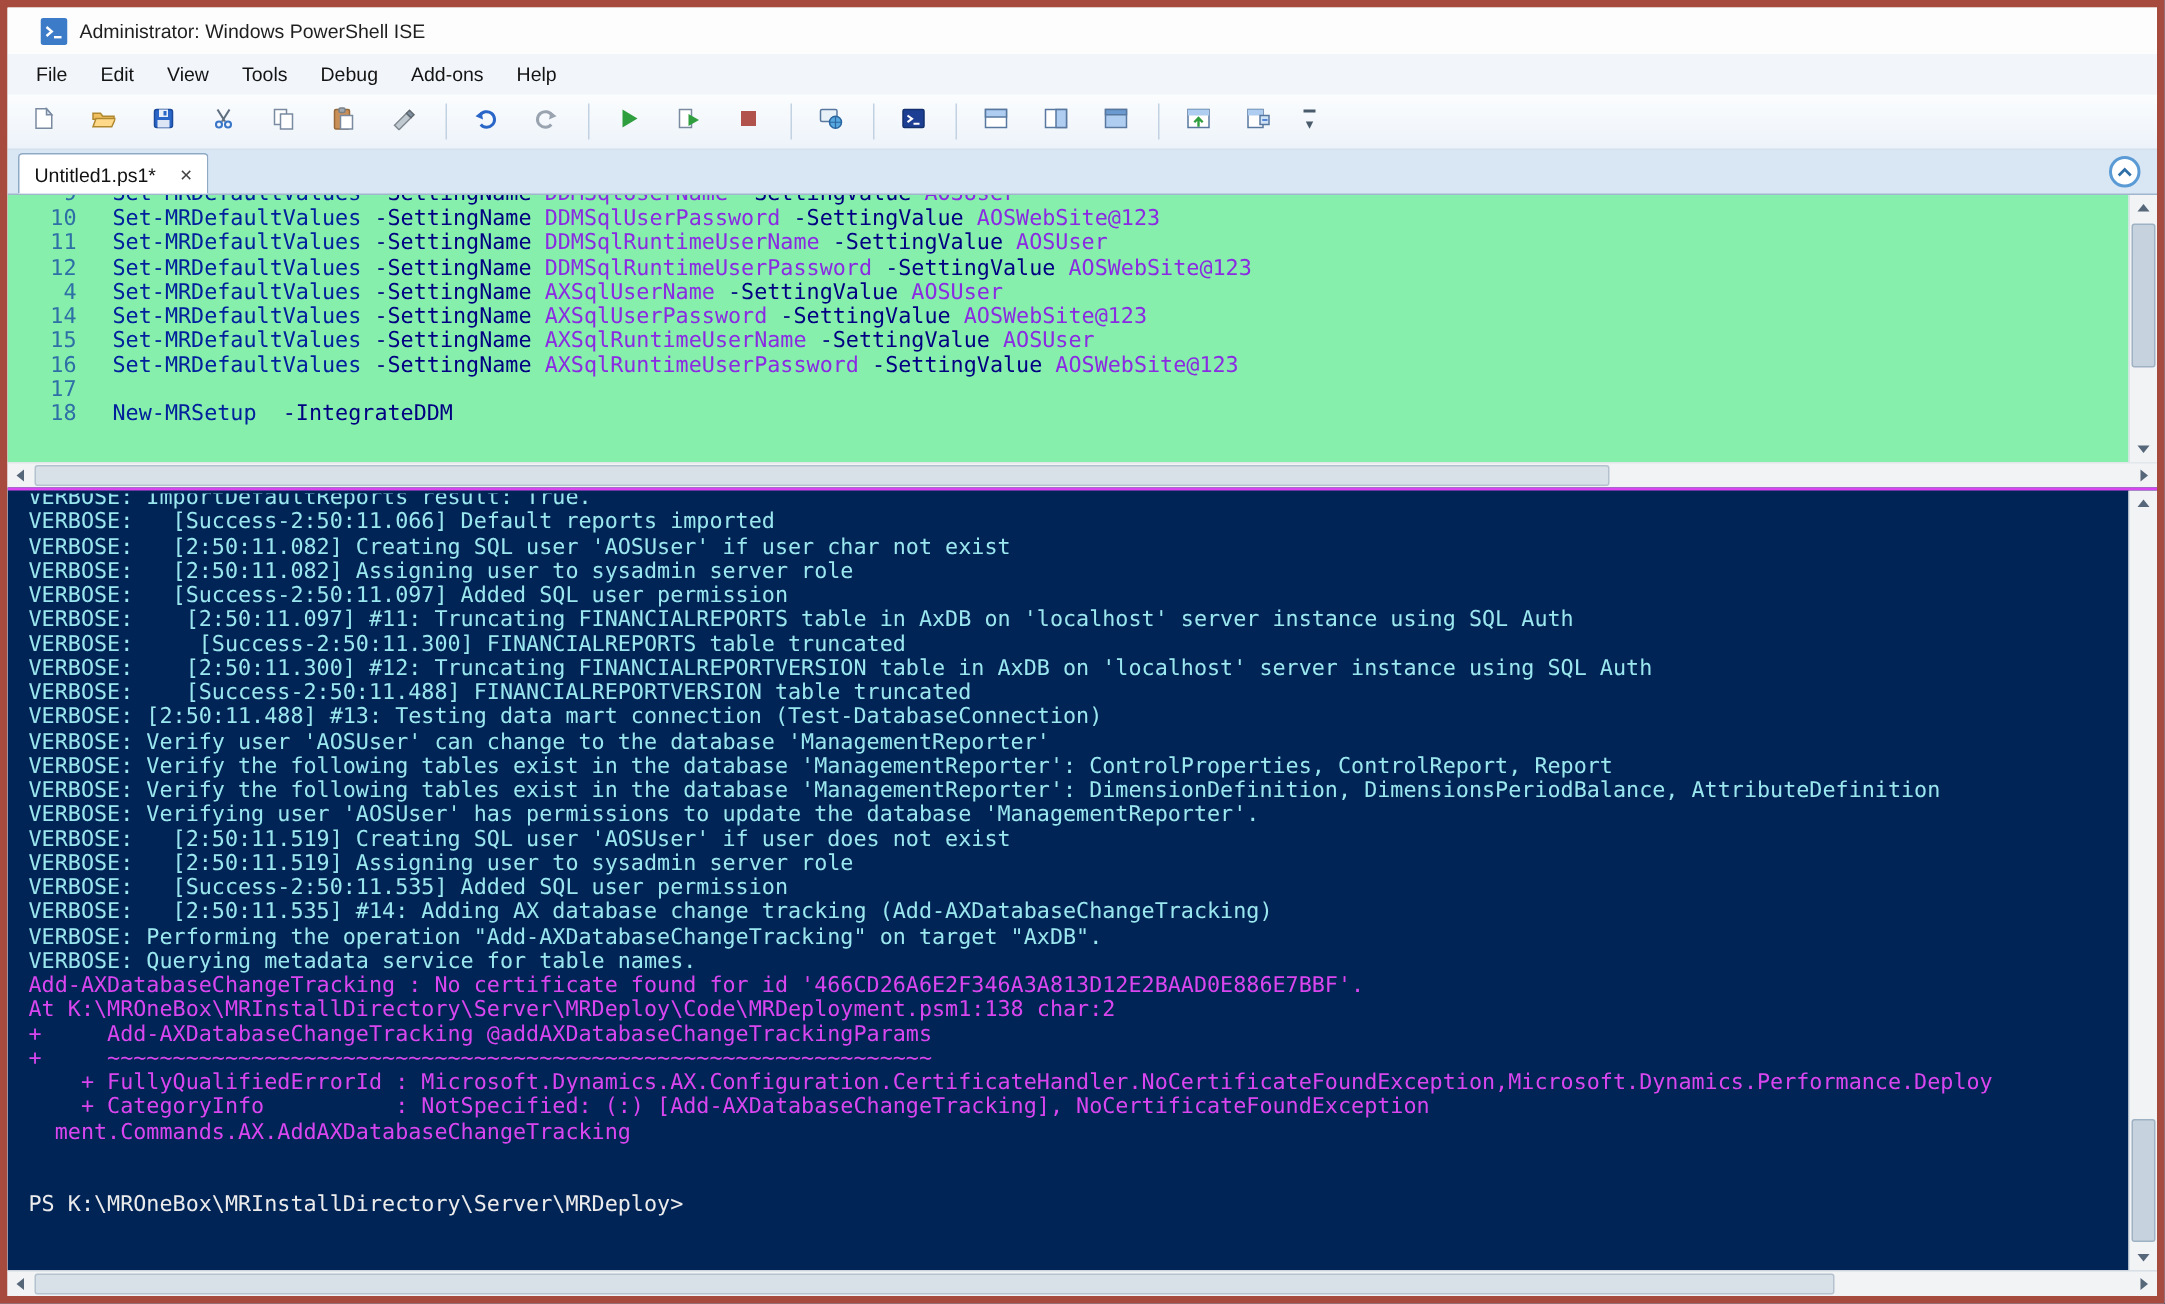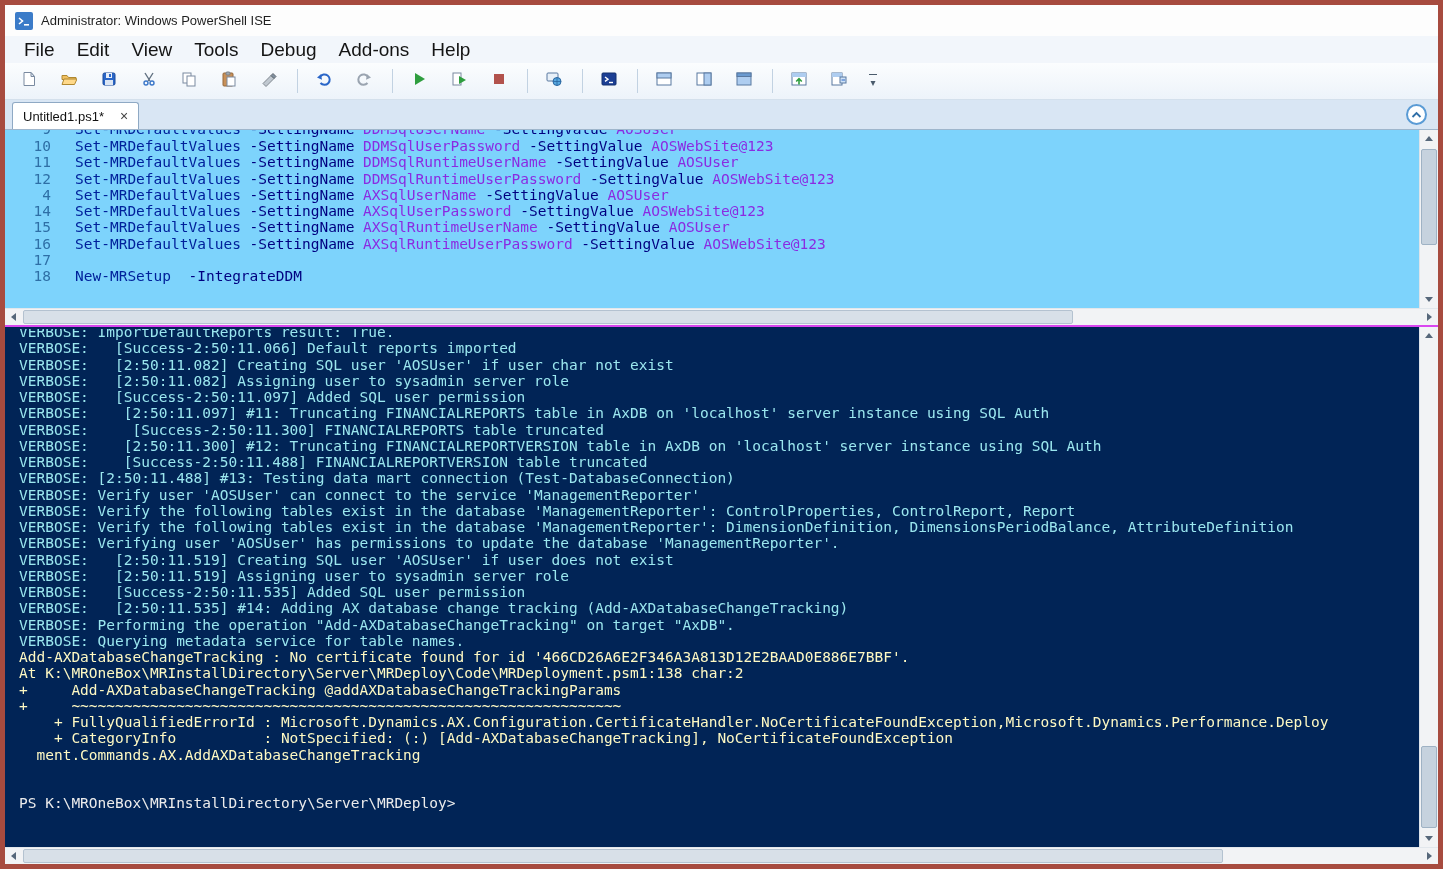--- a/index.html
+++ b/index.html
@@ -6,45 +6,45 @@
   html,body { width:1443px; height:869px; }
   body {
     border: 5px solid #A74B3F;
     background: #fff;
     font-family: "Liberation Sans", sans-serif;
     overflow: hidden;
   }
   .window { width:100%; height:100%; display:flex; flex-direction:column; background:#EAF1F8; }
 
   
-  .titlebar { height:31px; flex:0 0 auto; background:#FDFDFD; display:flex; align-items:center; padding:0 10px; }
+  .titlebar { height:31px; flex:0 0 auto; background:#FDFDFD; display:flex; align-items:center; padding:0 22px; }
   .title-text { font-size:13px; color:#1f1f1f; margin-left:8px; }
 
   
   .menubar { height:27px; flex:0 0 auto; background:#F2F6FB; display:flex; align-items:center; padding-left:8px; }
-  .menu-item { padding:4px 11px; font-size:19px; color:#141414; cursor:default; }
+  .menu-item { padding:4px 11px; font-size:13px; color:#141414; cursor:default; }
 
   
   .toolbar { height:37px; flex:0 0 auto; background:linear-gradient(#FBFDFE,#EDF3FA); border-bottom:1px solid #D4E0EC; display:flex; align-items:center; padding-left:10px; }
   .tb-btn { width:28px; height:28px; flex:0 0 auto; display:flex; align-items:center; justify-content:center; border-radius:3px; margin-right:12px; }
   .tb-sep { width:1px; height:24px; background:#C2D2E2; margin:0 12px 0 2px; flex:0 0 auto; }
   .tb-overflow { width:16px; height:28px; display:flex; flex-direction:column; align-items:center; justify-content:center; color:#4A5B6C; font-size:10px; }
   .tb-overflow .bar { width:8px; height:1.5px; background:#4A5B6C; margin-bottom:2px; }
 
   
   .tabstrip { height:30px; flex:0 0 auto; background:#D9E6F4; border-bottom:1px solid #9FB6CC; display:flex; align-items:flex-end; padding-left:7px; position:relative; }
   .tab { height:27px; background:#FFFFFF; border:1px solid #8FA9C4; border-bottom:none; border-radius:3px 3px 0 0; display:flex; align-items:center; padding:0 10px; font-size:13px; color:#111; }
   .tab-close { margin-left:16px; font-size:14px; color:#444; cursor:default; }
   .pane-toggle { position:absolute; right:11px; top:4px; width:21px; height:21px; border-radius:50%; background:#fff; border:2px solid #5A9BD5; display:flex; align-items:center; justify-content:center; }
 
   
   .mono { font-family:"DejaVu Sans Mono","Liberation Mono",monospace; font-size:14.5px; line-height:16.25px; }
 
   
-  .editor-wrap { height:178px; flex:0 0 auto; background:#7dd3fc; position:relative; overflow:hidden; }
+  .editor-wrap { height:178px; flex:0 0 auto; background:#86efac; position:relative; overflow:hidden; }
   .editor-lines { position:absolute; left:0; top:0; right:19px; bottom:0; overflow:hidden; }
   .ed-row { display:flex; height:16.25px; }
   .ed-num { width:46px; text-align:right; color:#2E6FA6; flex:0 0 auto; }
   .ed-code { margin-left:24px; white-space:pre; }
   .ed-clip { height:8px; overflow:hidden; }
   .ed-clip .ed-row { margin-top:-9px; }
   .tok-cmd   { color:#00219B; }
   .tok-param { color:#000080; }
   .tok-arg   { color:#8A2BE2; }
 
@@ -63,21 +63,21 @@
   .hs-btn { position:absolute; top:0; width:17px; height:16px; display:flex; align-items:center; justify-content:center; }
   .hs-btn.left { left:0; }  .hs-btn.right { right:0; }
   .hthumb { position:absolute; top:1px; left:18px; height:14px; width:1050px; background:#D8E0E8; border:1px solid #B4C2D0; border-radius:2px; }
 
   
   .console-wrap { flex:1; background:#012456; border-top:2px solid #d946ef; position:relative; overflow:hidden; }
   .console-text { position:absolute; left:0; top:2px; right:20px; bottom:0; padding-left:14px; overflow:hidden; }
   .console-text .con-line:first-child { margin-top:-5px; }
   .con-line { white-space:pre; min-height:16.25px; color:#ECECEC; }
   .con-line.verbose { color:#9BE7EF; }
-  .con-line.error   { color:#fef9c3; }
+  .con-line.error   { color:#d946ef; }
   .con-line.prompt  { color:#ECECEC; }
 </style>
 </head>
 <body>
 
 <div class="window">
 
   <div class="titlebar">
     <span style="display:flex;">
       <svg width="18" height="18">
@@ -318,21 +318,21 @@
         <div class="con-line mono verbose">VERBOSE: ImportDefaultReports result: True.</div>
         <div class="con-line mono verbose">VERBOSE:   [Success-2:50:11.066] Default reports imported</div>
         <div class="con-line mono verbose">VERBOSE:   [2:50:11.082] Creating SQL user 'AOSUser' if user char not exist</div>
         <div class="con-line mono verbose">VERBOSE:   [2:50:11.082] Assigning user to sysadmin server role</div>
         <div class="con-line mono verbose">VERBOSE:   [Success-2:50:11.097] Added SQL user permission</div>
         <div class="con-line mono verbose">VERBOSE:    [2:50:11.097] #11: Truncating FINANCIALREPORTS table in AxDB on 'localhost' server instance using SQL Auth</div>
         <div class="con-line mono verbose">VERBOSE:     [Success-2:50:11.300] FINANCIALREPORTS table truncated</div>
         <div class="con-line mono verbose">VERBOSE:    [2:50:11.300] #12: Truncating FINANCIALREPORTVERSION table in AxDB on 'localhost' server instance using SQL Auth</div>
         <div class="con-line mono verbose">VERBOSE:    [Success-2:50:11.488] FINANCIALREPORTVERSION table truncated</div>
         <div class="con-line mono verbose">VERBOSE: [2:50:11.488] #13: Testing data mart connection (Test-DatabaseConnection)</div>
-        <div class="con-line mono verbose">VERBOSE: Verify user 'AOSUser' can connect to the service 'ManagementReporter'</div>
+        <div class="con-line mono verbose">VERBOSE: Verify user 'AOSUser' can change to the database 'ManagementReporter'</div>
         <div class="con-line mono verbose">VERBOSE: Verify the following tables exist in the database 'ManagementReporter': ControlProperties, ControlReport, Report</div>
         <div class="con-line mono verbose">VERBOSE: Verify the following tables exist in the database 'ManagementReporter': DimensionDefinition, DimensionsPeriodBalance, AttributeDefinition</div>
         <div class="con-line mono verbose">VERBOSE: Verifying user 'AOSUser' has permissions to update the database 'ManagementReporter'.</div>
         <div class="con-line mono verbose">VERBOSE:   [2:50:11.519] Creating SQL user 'AOSUser' if user does not exist</div>
         <div class="con-line mono verbose">VERBOSE:   [2:50:11.519] Assigning user to sysadmin server role</div>
         <div class="con-line mono verbose">VERBOSE:   [Success-2:50:11.535] Added SQL user permission</div>
         <div class="con-line mono verbose">VERBOSE:   [2:50:11.535] #14: Adding AX database change tracking (Add-AXDatabaseChangeTracking)</div>
         <div class="con-line mono verbose">VERBOSE: Performing the operation "Add-AXDatabaseChangeTracking" on target "AxDB".</div>
         <div class="con-line mono verbose">VERBOSE: Querying metadata service for table names.</div>
         <div class="con-line mono error">Add-AXDatabaseChangeTracking : No certificate found for id '466CD26A6E2F346A3A813D12E2BAAD0E886E7BBF'.</div>

